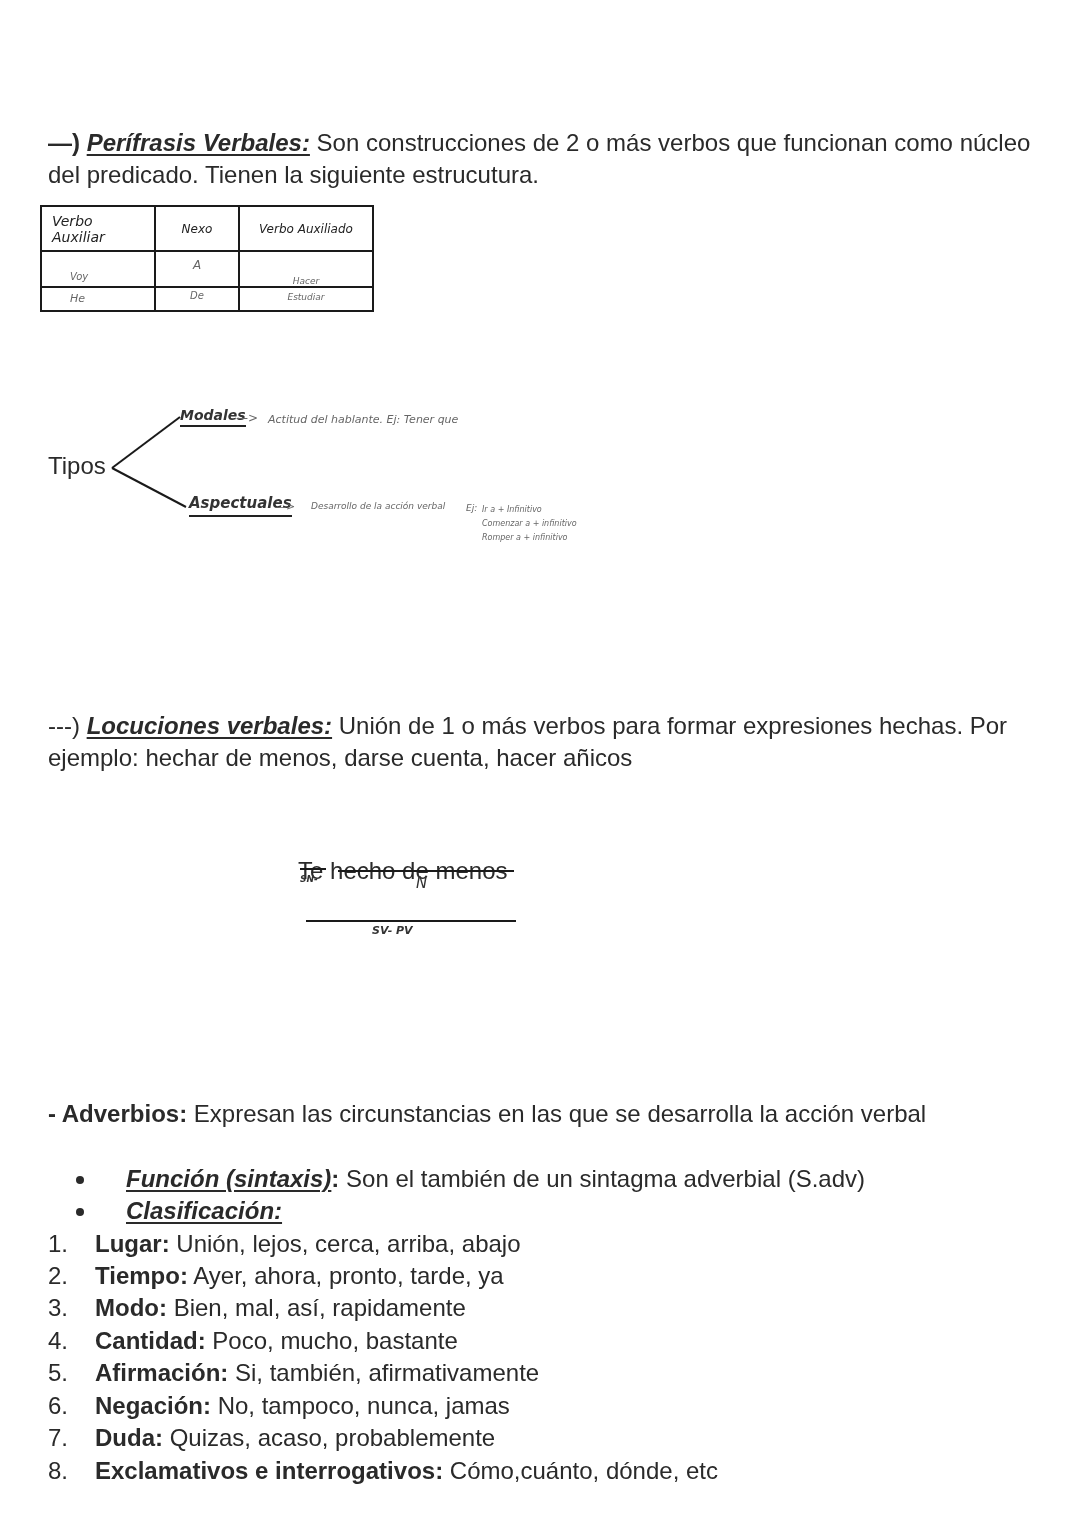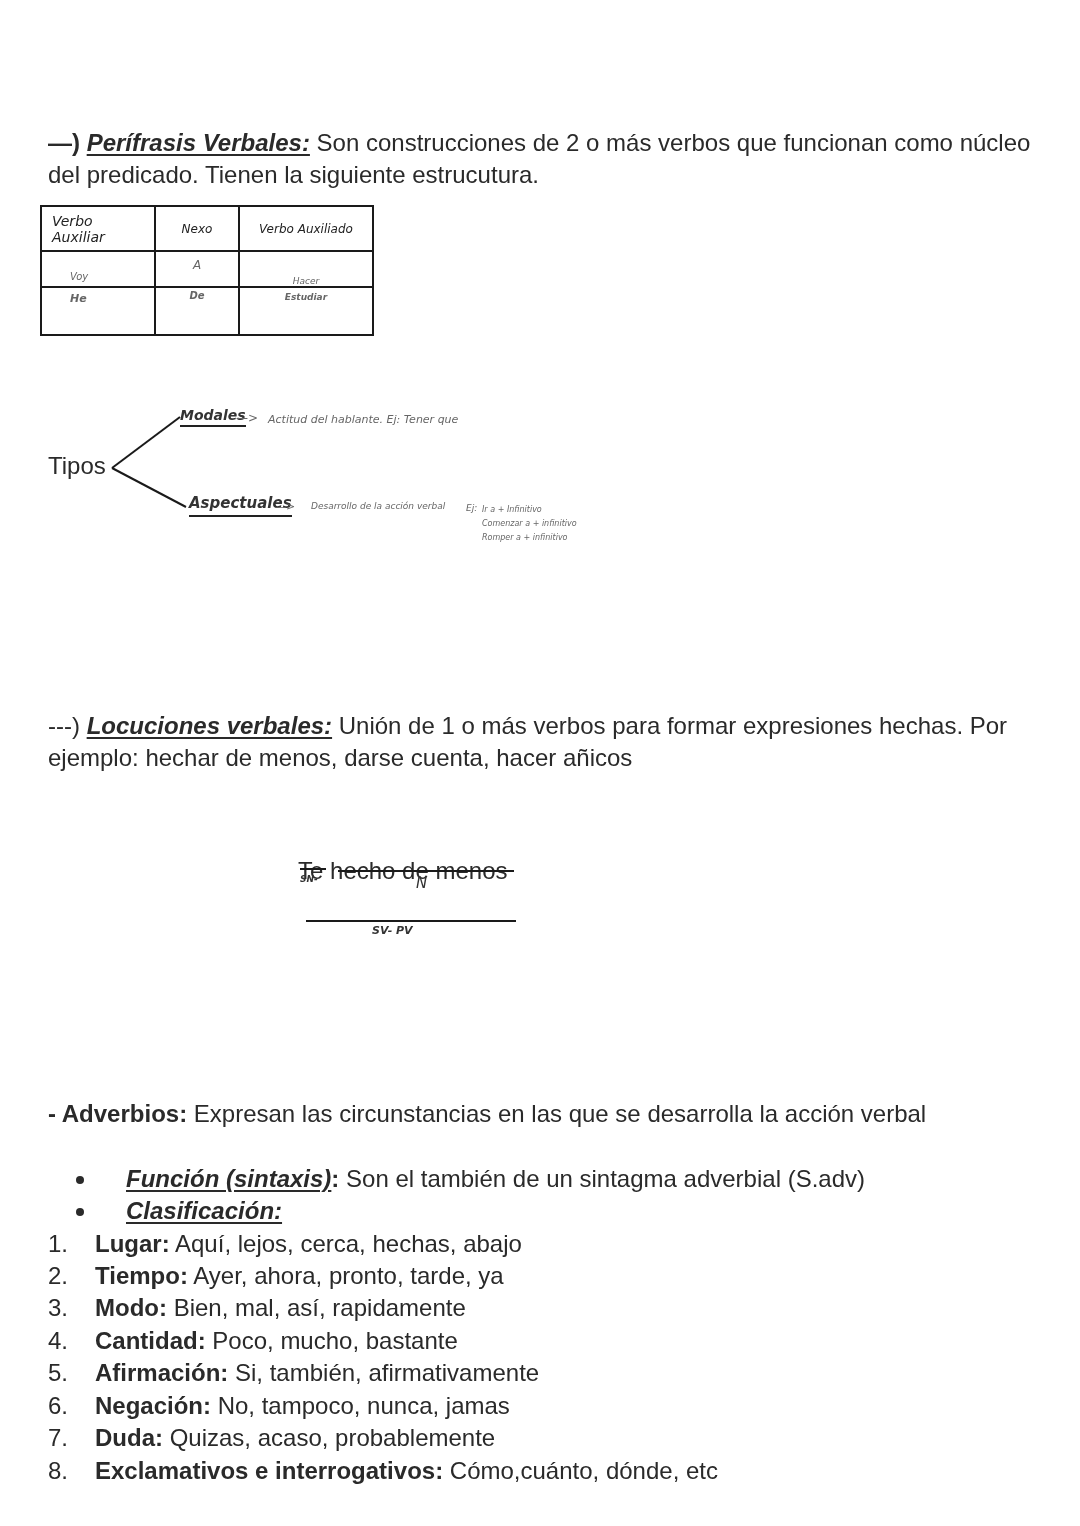--- a/index.html
+++ b/index.html
@@ -42,21 +42,21 @@
       <tr style="height:45px;">
     <td style="width:92px; font-size:14px;">Verbo Auxiliar</td>
     <td style="width:62px; font-size:12px; text-align:center;">Nexo</td>
     <td style="width:112px; font-size:12px; text-align:center;">Verbo Auxiliado</td>
   </tr>
   <tr style="height:34px;">
     <td style="font-size:10px; padding-left:28px; padding-top:14px; color:#666;font-style:italic;">Voy</td>
     <td style="font-size:12px; text-align:center; vertical-align:top; padding-top:6px; color:#666;">A</td>
     <td style="font-size:9px; text-align:center; vertical-align:top; padding-top:24px; color:#666;">Hacer</td>
   </tr>
-  <tr style="height:48px;font-weight:bold;">
+  <tr style="height:24px;">
     <td style="font-size:11px; padding-left:28px; vertical-align:top; padding-top:4px; color:#666;">He</td>
     <td style="font-size:10px; text-align:center; vertical-align:top; padding-top:2px; color:#666;">De</td>
     <td style="font-size:9px; text-align:center; vertical-align:top; padding-top:4px; color:#666;">Estudiar</td>
   </tr>
 </tbody>
   </table>
 
 <div class="abs" style="left:48px; top:452px; font-size:24px;">Tipos</div>
 <svg class="abs" style="left:108px; top:415px;" width="90" height="100">
   <line x1="4" y1="53" x2="72" y2="2" stroke="#1a1a1a" stroke-width="2"></line>
@@ -101,21 +101,21 @@
 <span class="bullet" style="top:1176px;"></span>
 <div class="abs para" style="left:126px; top:1163px; white-space:nowrap;">
   <span class="b u">Función (sintaxis)</span><span class="b">:</span><span> Son el también de un sintagma adverbial (S.adv)</span>
 </div>
 <span class="bullet" style="top:1208px;"></span>
 <div class="abs para" style="left:126px; top:1195px; white-space:nowrap;">
   <span class="b u">Clasificación:</span>
 </div>
 
 <div class="list">
-  <div class="li" style="top:1228px;"><span class="num">1.</span><span class="b">Lugar:</span><span> Aquí, lejos, cerca, hechas, abajo</span></div>
+  <div class="li" style="top:1228px;"><span class="num">1.</span><span class="b">Lugar:</span><span> Unión, lejos, cerca, arriba, abajo</span></div>
   <div class="li" style="top:1260px;"><span class="num">2.</span><span class="b">Tiempo:</span><span> Ayer, ahora, pronto, tarde, ya</span></div>
   <div class="li" style="top:1292px;"><span class="num">3.</span><span class="b">Modo:</span><span> Bien, mal, así, rapidamente</span></div>
   <div class="li" style="top:1325px;"><span class="num">4.</span><span class="b">Cantidad:</span><span> Poco, mucho, bastante</span></div>
   <div class="li" style="top:1357px;"><span class="num">5.</span><span class="b">Afirmación:</span><span> Si, también, afirmativamente</span></div>
   <div class="li" style="top:1390px;"><span class="num">6.</span><span class="b">Negación:</span><span> No, tampoco, nunca, jamas</span></div>
   <div class="li" style="top:1422px;"><span class="num">7.</span><span class="b">Duda:</span><span> Quizas, acaso, probablemente</span></div>
   <div class="li" style="top:1455px;"><span class="num">8.</span><span class="b">Exclamativos e interrogativos:</span><span> Cómo,cuánto, dónde, etc</span></div>
 </div>
 
 </body></html>

